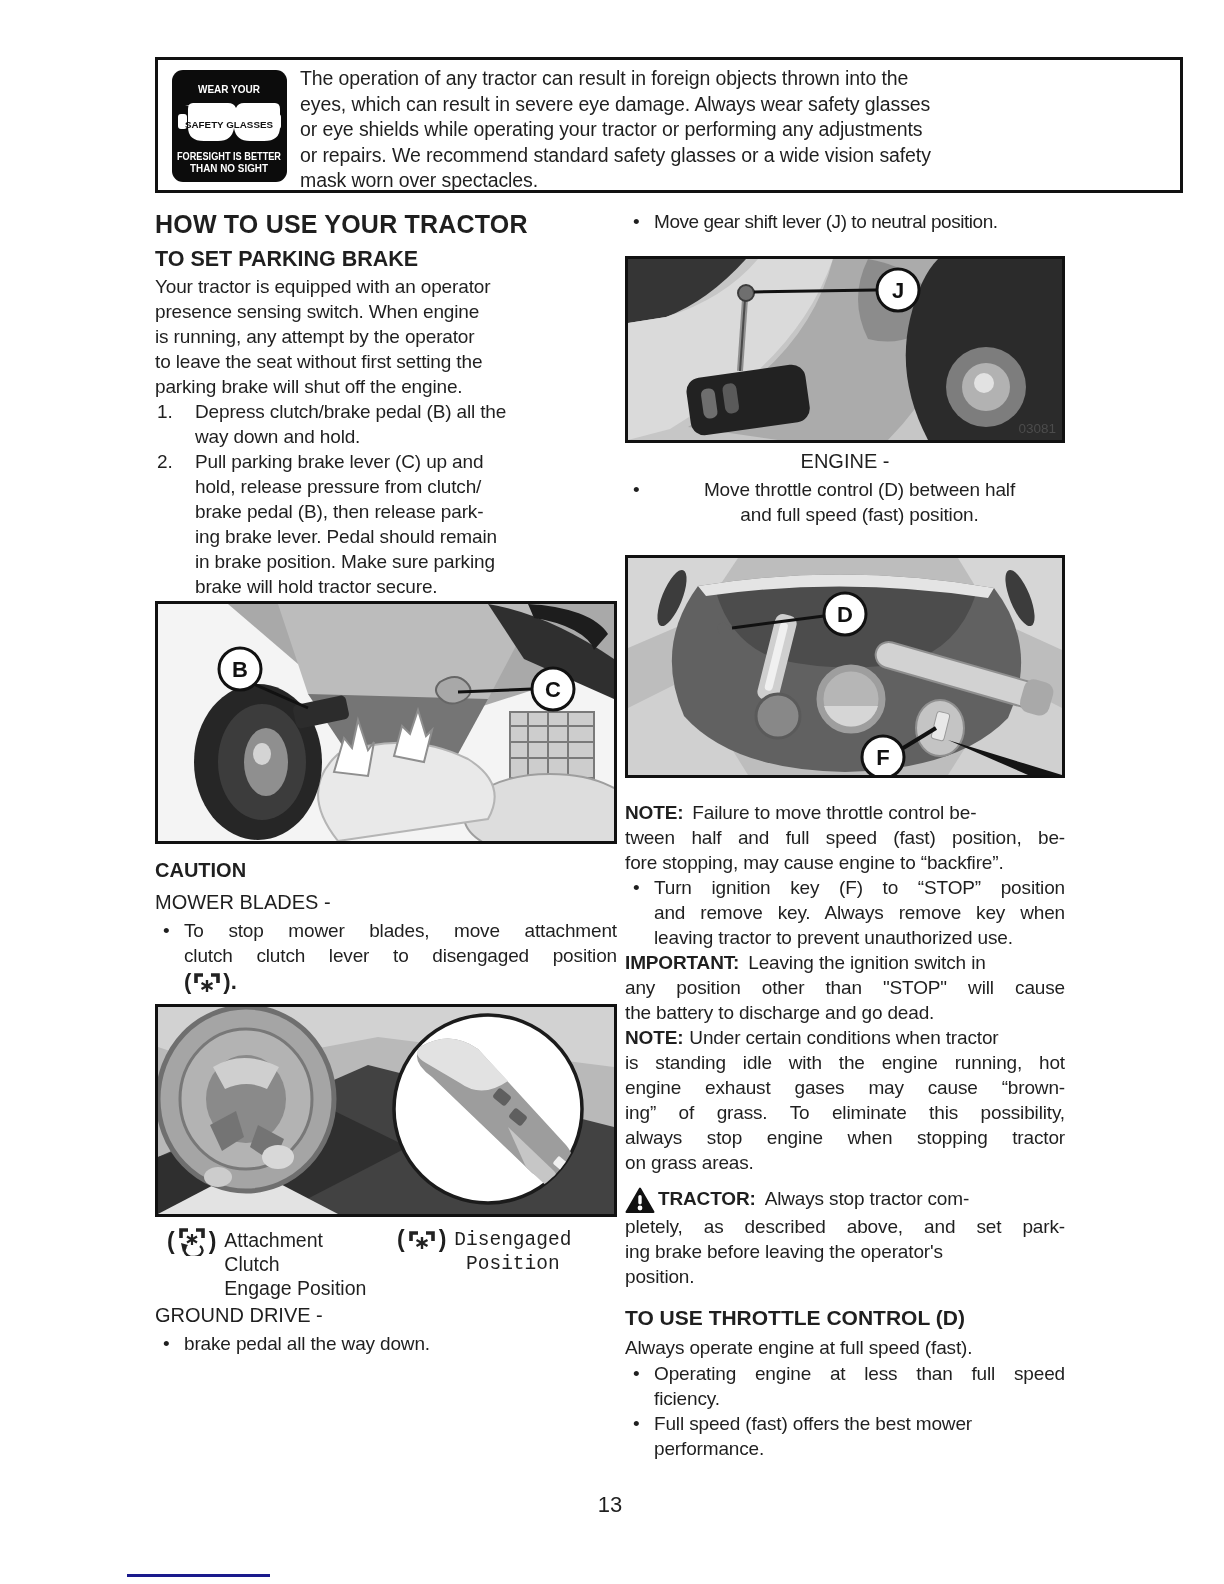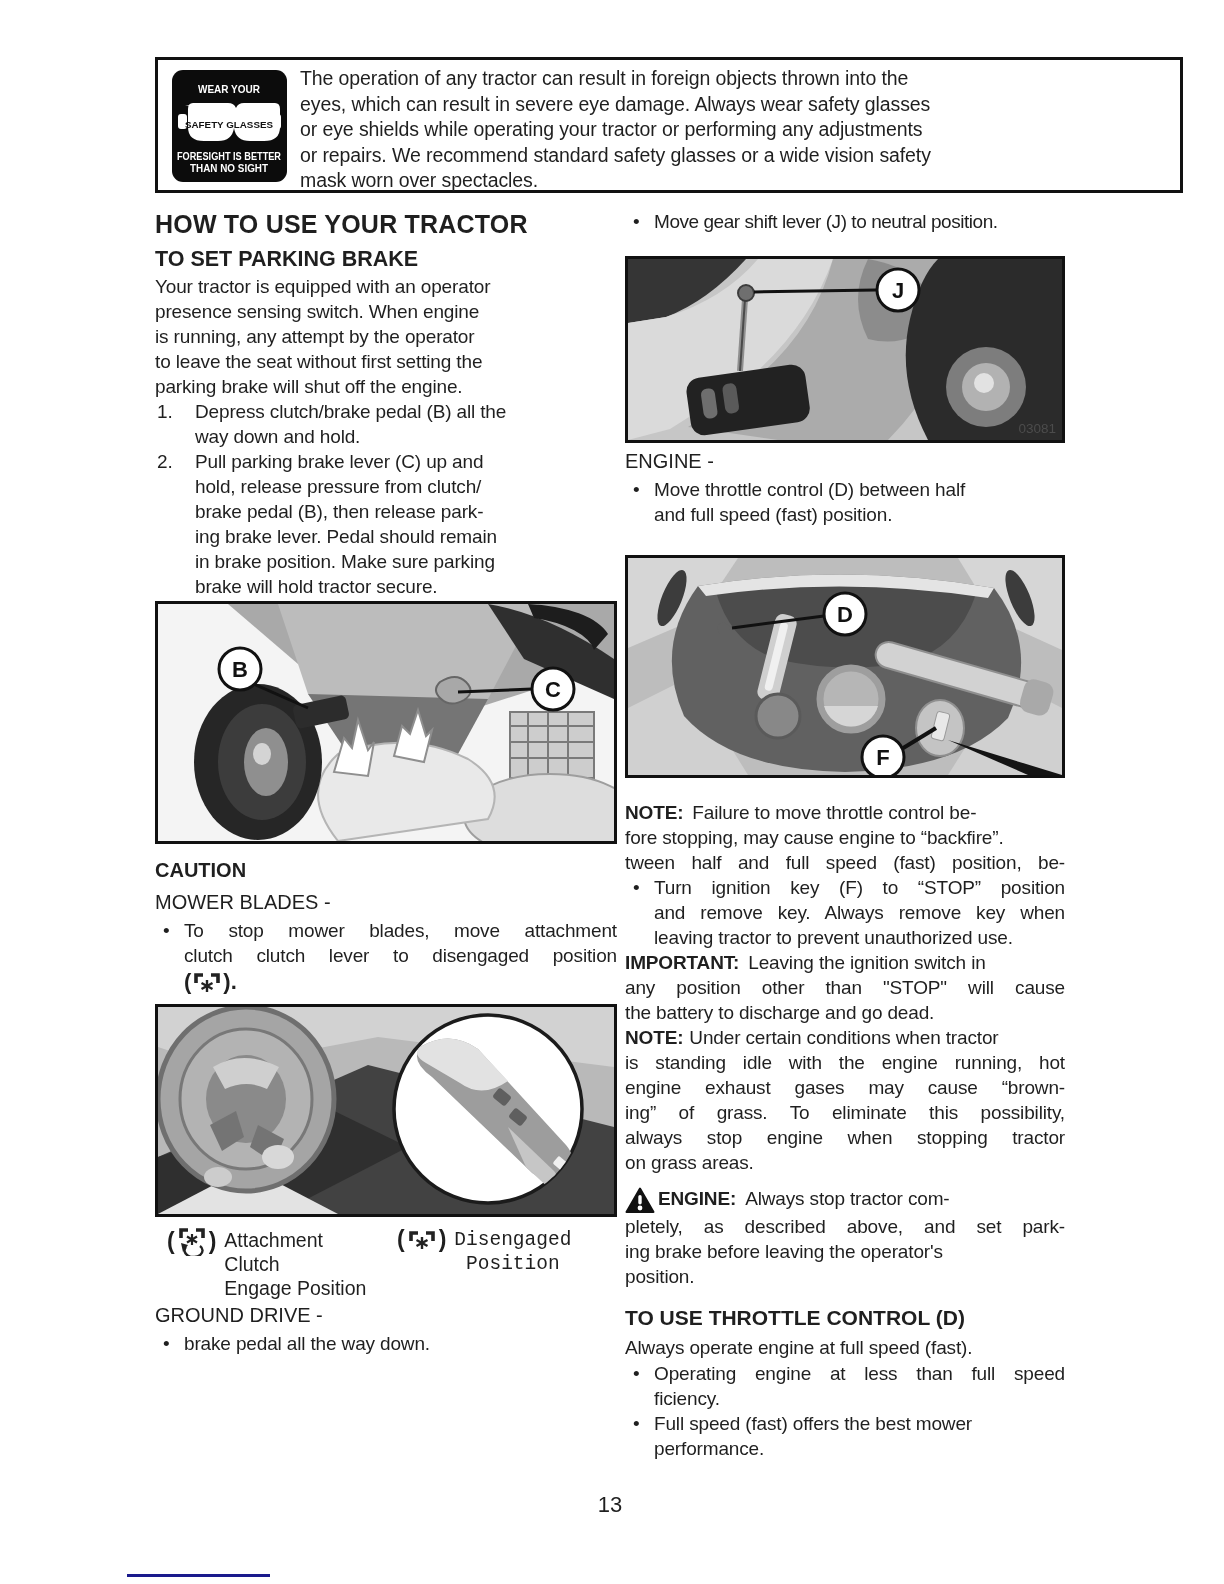--- a/index.html
+++ b/index.html
@@ -270,21 +270,21 @@
       <line x1="112" y1="112" x2="117" y2="40" stroke="#4a4a4a" stroke-width="2"></line>
       <circle cx="118" cy="34" r="8" fill="#6f6f6f" stroke="#3c3c3c" stroke-width="2"></circle>
 
       <line x1="126" y1="33" x2="248" y2="31" stroke="#111" stroke-width="3"></line>
       <circle cx="270" cy="31" r="21" fill="#fff" stroke="#111" stroke-width="3"></circle>
       <text x="270" y="39" text-anchor="middle" font-size="22" font-weight="bold" fill="#111">J</text>
       <text x="428" y="174" text-anchor="end" font-size="13.5" fill="#4c4c4c">03081</text>
     </svg>
   </div>
 
-  <div class="col" style="left:625px;top:448px;width:440px;">
+  <div class="col" style="left:625px;top:448px;width:440px;text-align:center;">
     <div class="sub">ENGINE -</div>
     <div class="li" style="margin-top:3px;">
       <span class="bull ln">•</span>
       <div class="ln">Move throttle control (D) between half</div>
       <div class="ln">and full speed (fast) position.</div>
     </div>
   </div>
 
   <div class="fig" style="left:625px;top:555px;width:440px;height:223px;">
     <svg width="434" height="217" viewBox="0 0 434 217">
@@ -325,22 +325,22 @@
 
       <line x1="272" y1="192" x2="308" y2="170" stroke="#111" stroke-width="4"></line>
       <circle cx="255" cy="199" r="21" fill="#fff" stroke="#111" stroke-width="3"></circle>
       <text x="255" y="207" text-anchor="middle" font-size="22" font-weight="bold" fill="#111">F</text>
     </svg>
   </div>
 
   <div class="col" style="left:625px;top:800px;width:440px;">
     <div>
       <div class="ln"><span class="b lbl">NOTE:</span><span>Failure to move throttle control be-</span></div>
+      <div class="ln jl">tween half and full speed (fast) position, be-</div>
       <div class="ln">fore stopping, may cause engine to “backfire”.</div>
-      <div class="ln jl">tween half and full speed (fast) position, be-</div>
     </div>
     <div class="li">
       <span class="bull ln">•</span>
       <div class="ln jl">Turn ignition key (F) to “STOP” position</div>
       <div class="ln jl">and remove key.  Always remove key when</div>
       <div class="ln">leaving tractor to prevent unauthorized use.</div>
     </div>
     <div>
       <div class="ln"><span class="b lbl">IMPORTANT:</span><span>Leaving the ignition switch in</span></div>
       <div class="ln jl">any position other than "STOP" will cause</div>
@@ -354,21 +354,21 @@
       <div class="ln jl">always stop engine when stopping tractor</div>
       <div class="ln">on grass areas.</div>
     </div>
     <div style="margin-top:11px;">
       <div class="ln cauline">
         <svg class="cau-icon" width="30" height="27" viewBox="0 0 30 27">
           <path d="M15,1.5 L28.5,25 L1.5,25 Z" fill="#111" stroke="#111" stroke-width="2" stroke-linejoin="round"></path>
           <rect x="13.3" y="8" width="3.4" height="9.5" rx="1.7" fill="#fff"></rect>
           <circle cx="15" cy="21" r="2.4" fill="#fff"></circle>
         </svg>
-        <span><span class="b lbl">ENGINE:</span><span>Always stop tractor com-</span></span>
+        <span><span class="b lbl">TRACTOR:</span><span>Always stop tractor com-</span></span>
       </div>
       <div class="ln jl">pletely, as described above, and set park-</div>
       <div class="ln">ing brake before leaving the operator's</div>
       <div class="ln">position.</div>
     </div>
     <div class="h3" style="margin-top:16px;font-size:21px;">TO USE THROTTLE CONTROL (D)</div>
     <div class="ln" style="margin-top:4px;">Always operate engine at full speed (fast).</div>
     <div class="li" style="margin-top:1px;">
       <span class="bull ln">•</span>
       <div class="ln jl">Operating engine at less than full speed</div>

